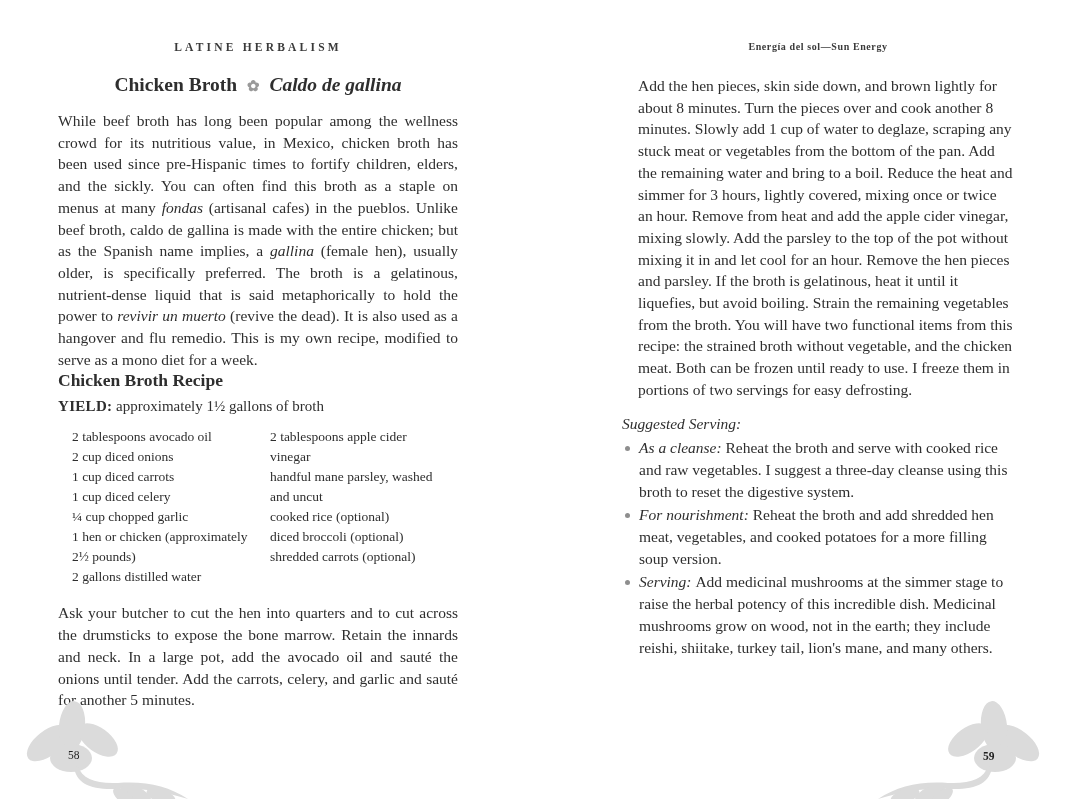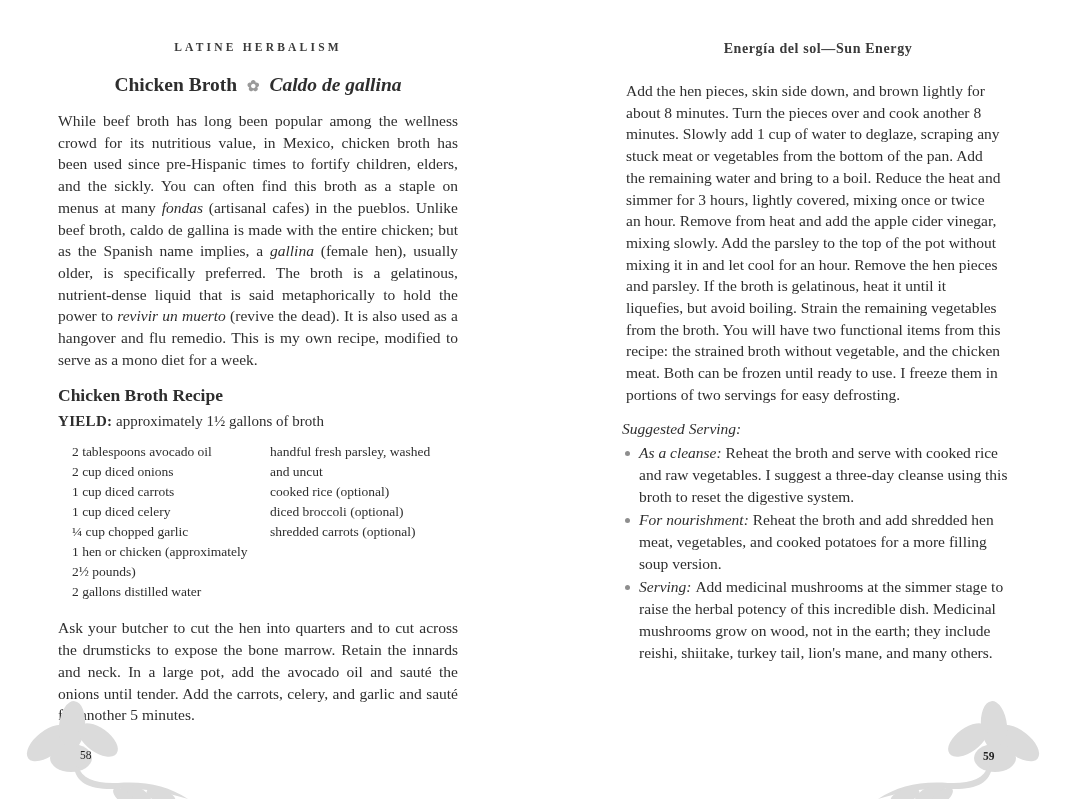--- a/index.html
+++ b/index.html
@@ -16,66 +16,66 @@
 
   .col { position:relative; padding-top:41px; }
   .col-left  { margin-left:58px; width:400px; }
   .col-right { margin-left:89px; width:392px; }
 
   .running-head {
     text-align:center; font-size:11.5px; font-weight:600;
     color:#3a3a3a;
   }
   .running-head.caps { letter-spacing:3.2px; }
-  .running-head.mixed { letter-spacing:0.6px; font-size:14px; }
+  .running-head.mixed { letter-spacing:0.6px; font-size:10px; }
 
   .title { text-align:center; margin-top:20px; font-size:19.5px; line-height:24px; }
   .title .main { font-weight:700; }
   .title .flower-glyph { color:#9a9a9a; font-size:15px; padding:0 5px; }
   .title .sub { font-style:italic;text-align:center; }
 
   .body { font-size:15.5px; line-height:21.7px; }
   .justified { text-align:justify; }
   .it, .lead { font-style:italic; }
 
   .intro { margin-top:12px; }
 
-  .recipe-heading { margin-top:15px; font-size:17.5px; font-weight:700; }
+  .recipe-heading { font-size:17.5px; font-weight:700; }
 
   .yield { margin-top:7px; font-size:15px; }
   .yield .yield-label { font-weight:700; letter-spacing:0.3px; }
 
   .ingredients { margin-top:12px; margin-left:14px; display:flex; }
   .ingredients ul { list-style:none; font-size:13.5px; line-height:20px; }
   .ingredients ul.c1 { width:198px; padding-right:10px; }
   .ingredients ul.c2 { width:176px; }
 
   .instructions-1 { margin-top:15px; }
 
-  .para-right { margin-left:4px; width:376px; margin-top:23px; text-align:left; }
+  .para-right { margin-left:16px; width:376px; margin-top:23px; text-align:left; }
 
   .serving-heading { font-style:italic; margin-top:12px; font-size:15.5px; line-height:21.7px; }
 
   .bullets { list-style:none; margin-top:3px; }
   .bullets li { position:relative; padding-left:17px; font-size:15.5px; line-height:21.7px; margin-top:2px; }
   .bullets li::before {
     content:""; position:absolute; left:3px; top:9px;
     width:5px; height:5px; border-radius:50%; background:#8e8e8e;
   }
 
   .flower { position:absolute; bottom:0; width:245px; height:102px; }
   .flower svg { display:block; width:245px; height:102px; }
   .flower-left  { left:18px; }
   .flower-right { right:18px; transform:scaleX(-1); }
 
   .page-number {
     position:absolute; font-size:11.5px; color:#1f1f1f; z-index:2;
     font-family:"Liberation Serif","DejaVu Serif",serif;
   }
-  .pn-left  { left:80px;  top:749px; }
+  .pn-left  { left:68px;  top:749px; }
   .pn-right { left:983px; top:750px;font-weight:bold; }
 </style>
 </head>
 <body>
 
 <div class="spread">
 
   <section class="page page-left">
     <div class="col col-left">
       <header class="running-head caps">LATINE HERBALISM</header>
@@ -99,21 +99,22 @@
         <ul class="c1">
             <li>2 tablespoons avocado oil</li>
             <li>2 cup diced onions</li>
             <li>1 cup diced carrots</li>
             <li>1 cup diced celery</li>
             <li>¼ cup chopped garlic</li>
             <li>1 hen or chicken (approximately 2½ pounds)</li>
             <li>2 gallons distilled water</li>
           </ul>
         <ul class="c2">
-            <li>handful fresh parsley, washed and uncut</li>
+            <li>2 tablespoons apple cider vinegar</li>
+            <li>handful mane parsley, washed and uncut</li>
             <li>cooked rice (optional)</li>
             <li>diced broccoli (optional)</li>
             <li>shredded carrots (optional)</li>
           </ul>
       </div>
 
       <p class="body justified instructions-1">Ask your butcher to cut the hen into quarters and to cut across the drumsticks to expose the bone marrow. Retain the innards and neck. In a large pot, add the avocado oil and sauté the onions until tender. Add the carrots, celery, and garlic and sauté for another 5 minutes.</p>
     </div>
   </section>
 

